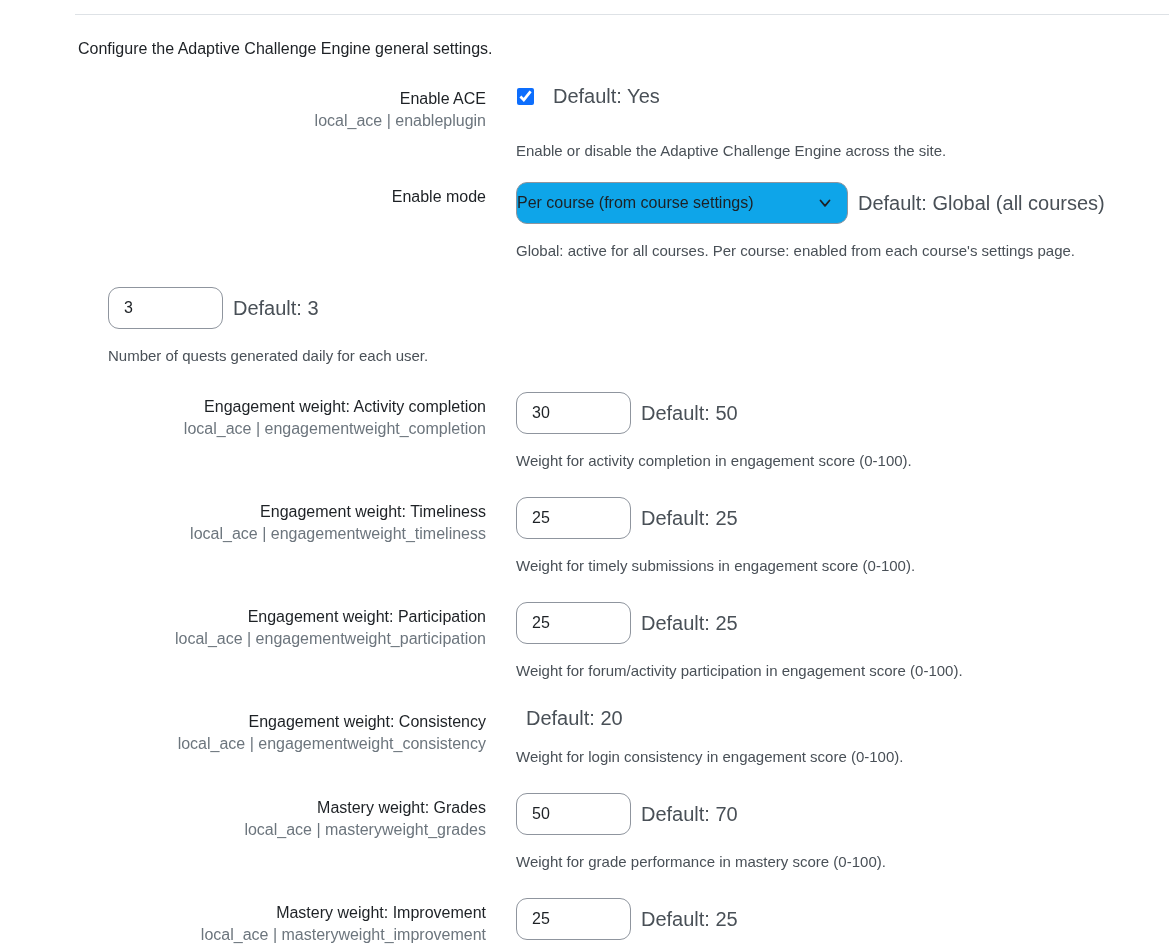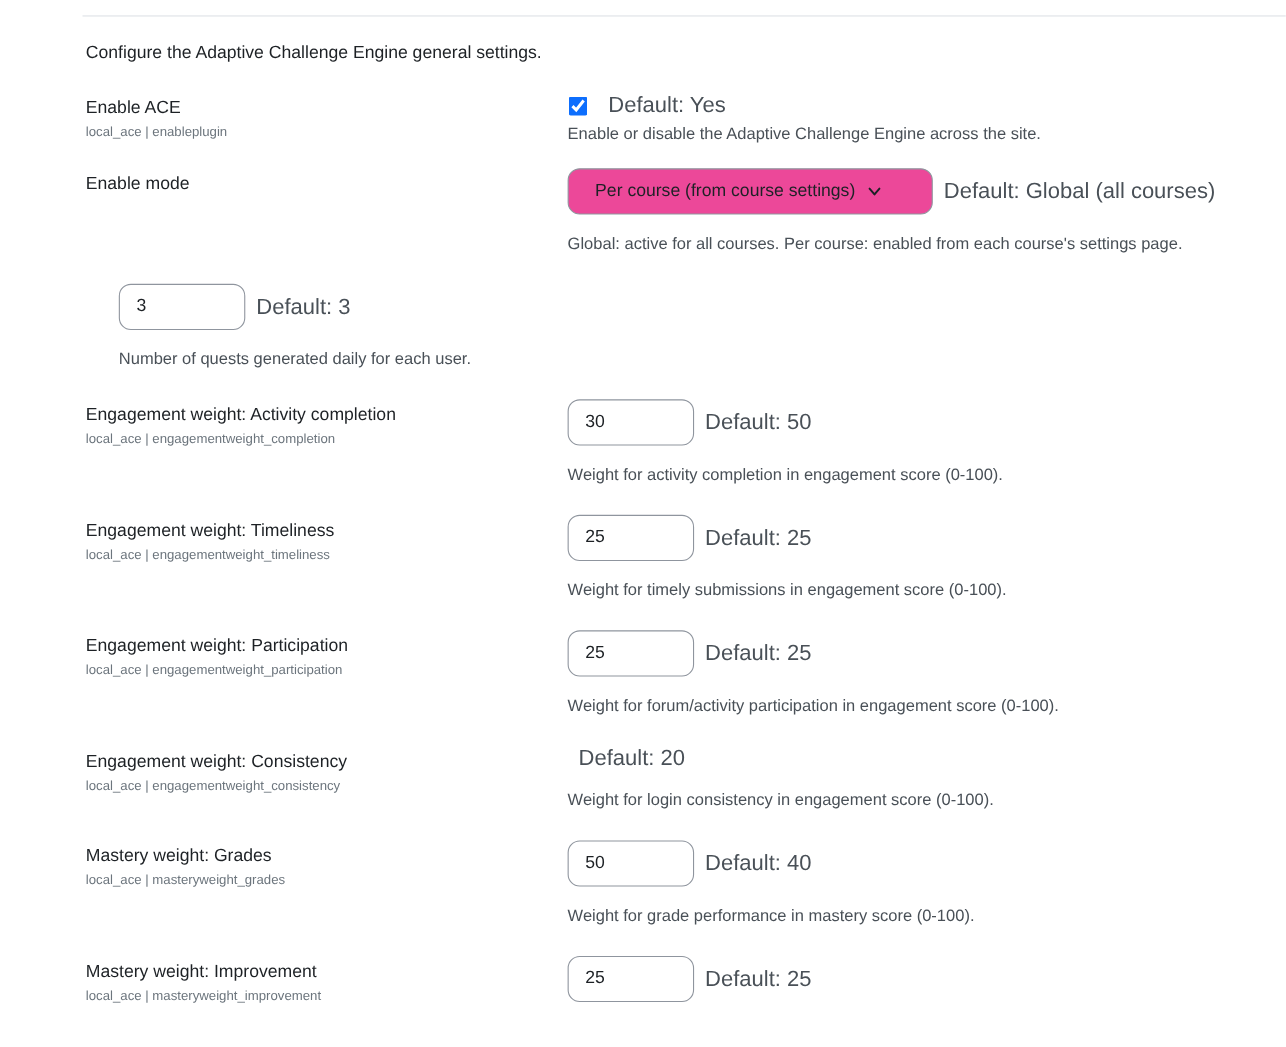--- a/index.html
+++ b/index.html
@@ -28,30 +28,30 @@
     color: var(--label-text, #1d2125);
   }
   .settings-list { padding-left: 78px; }
 
   .setting-row { display: flex; margin-bottom: 25px; }
   .setting-row.type-checkbox { margin-bottom: 20px; }
 
   .col-label {
     width: 408px;
     flex: 0 0 408px;
-    text-align: left;
+    text-align: right;
     padding-top: 4px;
   }
   .setting-label {
     font-size: 16px;
     line-height: 21px;
     color: var(--label-text, #1d2125);
   }
   .setting-plugin {
-    font-size: 12px;
+    font-size: 16px;
     line-height: 15px;
     margin-top: 4px;
     color: var(--muted-text, #6c757d);
   }
 
   .col-control { margin-left: 30px; flex: 1 1 auto; min-width: 0; }
   .control-line { display: flex; align-items: center; }
   .setting-row.type-checkbox .control-line { min-height: 24px; }
 
   .cb {
@@ -73,45 +73,46 @@
     color: var(--label-text, #1d2125);
     background: #fff;
     outline: none;
   }
 
   .fake-select {
     width: 332px;
     height: 42px;
     border: 1px solid var(--input-border, #8f959e);
     border-radius: 11px;
-    padding: 0 15px 0 24px;
-    background: #ec4899;
+    padding: 0 15px 0 0;
+    background: #0ea5e9;
     display: flex;
     align-items: center;
+    justify-content: space-between;
     font-size: 16px;
     color: var(--label-text, #1d2125);
     cursor: pointer;
     flex: 0 0 auto;
   }
   .fake-select .chevron { width: 14px; height: 14px; margin-left: 10px; flex: 0 0 auto; }
 
   .default-text {
     margin-left: 10px;
     font-size: 20px;
     color: var(--body-text, #495057);
     white-space: nowrap;
   }
 
   .setting-desc {
     margin-top: 16px;
     font-size: 15px;
     line-height: 22px;
     color: var(--body-text, #495057);
   }
-  .setting-row.type-checkbox .setting-desc { margin-top: 3px; }
+  .setting-row.type-checkbox .setting-desc { margin-top: 32px; }
 </style>
 </head>
 <body>
 
 <div class="page">
   <hr class="top-divider">
   <p class="intro">Configure the Adaptive Challenge Engine general settings.</p>
   <div class="settings-list">
   <div class="setting-row type-checkbox">
     <div class="col-label">
@@ -211,21 +212,21 @@
   </div>
 
   <div class="setting-row type-text">
     <div class="col-label">
       <div class="setting-label">Mastery weight: Grades</div>
       <div class="setting-plugin">local_ace | masteryweight_grades</div>
     </div>
     <div class="col-control">
       <div class="control-line">
         <input type="text" class="text-input" value="50" style="">
-        <span class="default-text">Default: 40</span>
+        <span class="default-text">Default: 70</span>
       </div>
       <div class="setting-desc">Weight for grade performance in mastery score (0-100).</div>
     </div>
   </div>
 
   <div class="setting-row type-text">
     <div class="col-label">
       <div class="setting-label">Mastery weight: Improvement</div>
       <div class="setting-plugin">local_ace | masteryweight_improvement</div>
     </div>

